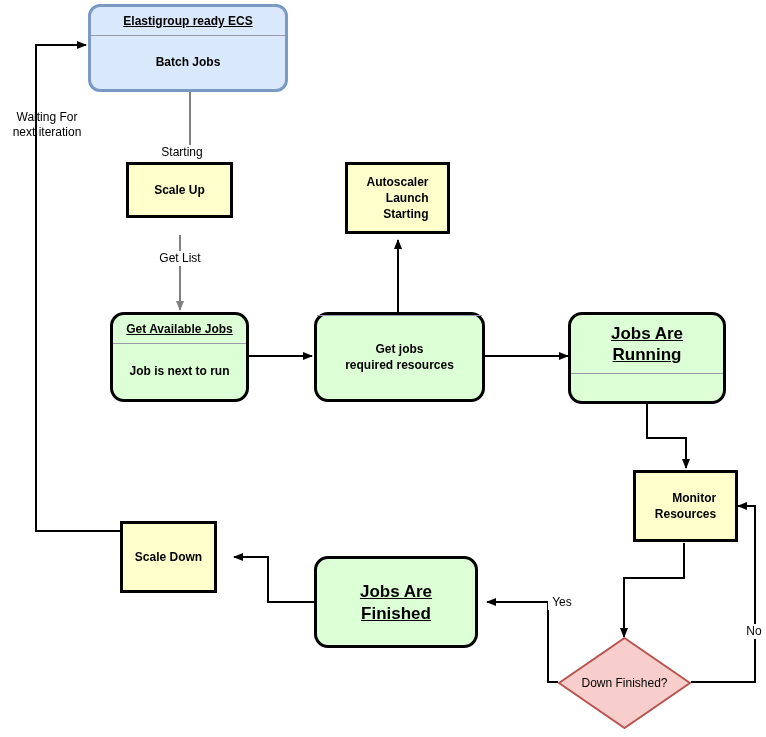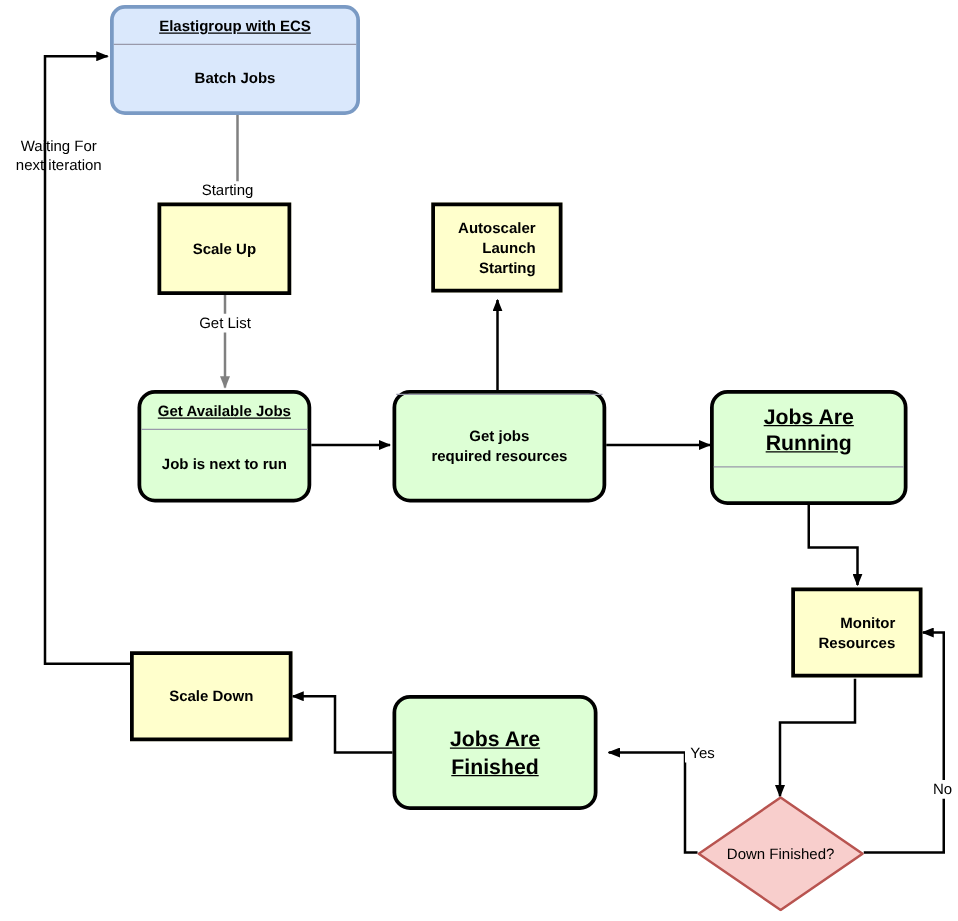--- a/index.html
+++ b/index.html
@@ -144,26 +144,26 @@
   <path d="M691,682 L755,682 L755,506 L738,506" stroke="#000000" stroke-width="2" fill="none" marker-end="url(#arrowBlack)"></path>
 
   <path d="M558,682 L548,682 L548,602 L487,602" stroke="#000000" stroke-width="2" fill="none" marker-end="url(#arrowBlack)"></path>
 
   <path d="M314,602 L268,602 L268,557 L234,557" stroke="#000000" stroke-width="2" fill="none" marker-end="url(#arrowBlack)"></path>
 
   <path d="M120,531 L36,531 L36,45 L86,45" stroke="#000000" stroke-width="2" fill="none" marker-end="url(#arrowBlack)"></path>
 </svg>
 
 <div class="node node-blue" style="left:88px; top:4px; width:200px; height:88px;">
-  <div class="hdr">Elastigroup with ECS</div>
+  <div class="hdr">Elastigroup ready ECS</div>
   <div class="divider"></div>
   <div class="body-txt">Batch Jobs</div>
 </div>
 
-<div class="node node-rect fill-yellow" style="left:126px; top:162px; width:107px; height:74px;">
+<div class="node node-rect fill-yellow" style="left:126px; top:162px; width:107px; height:56px;">
   <div class="center-txt">Scale Up</div>
 </div>
 
 <div class="node node-rect fill-yellow" style="left:345px; top:162px; width:105px; height:72px;">
   <div class="center-txt">
     <div>
       <div>Autoscaler</div>
       <div>Launch</div>
       <div>Starting</div>
     </div>
@@ -211,21 +211,21 @@
   <div class="diamond-label">Down Finished?</div>
 </div>
 
 <div class="node node-round fill-green" style="left:314px; top:556px; width:164px; height:92px;">
   <div class="hdr hdr-big" style="flex:1; display:flex; flex-direction:column; align-items:center; justify-content:center;">
     <div>Jobs Are</div>
     <div>Finished</div>
   </div>
 </div>
 
-<div class="node node-rect fill-yellow" style="left:104px; top:521px; width:130px; height:72px;">
+<div class="node node-rect fill-yellow" style="left:120px; top:521px; width:97px; height:72px;">
   <div class="center-txt">Scale Down</div>
 </div>
 
 <div class="edge-label" style="left:2px; top:110px; width:90px;">
   <div>Waiting For</div>
   <div>next iteration</div>
 </div>
 
 <div class="edge-label" style="left:152px; top:125px; width:60px; background:#ffffff;margin-top:20px;"><span>Starting</span></div>
 

